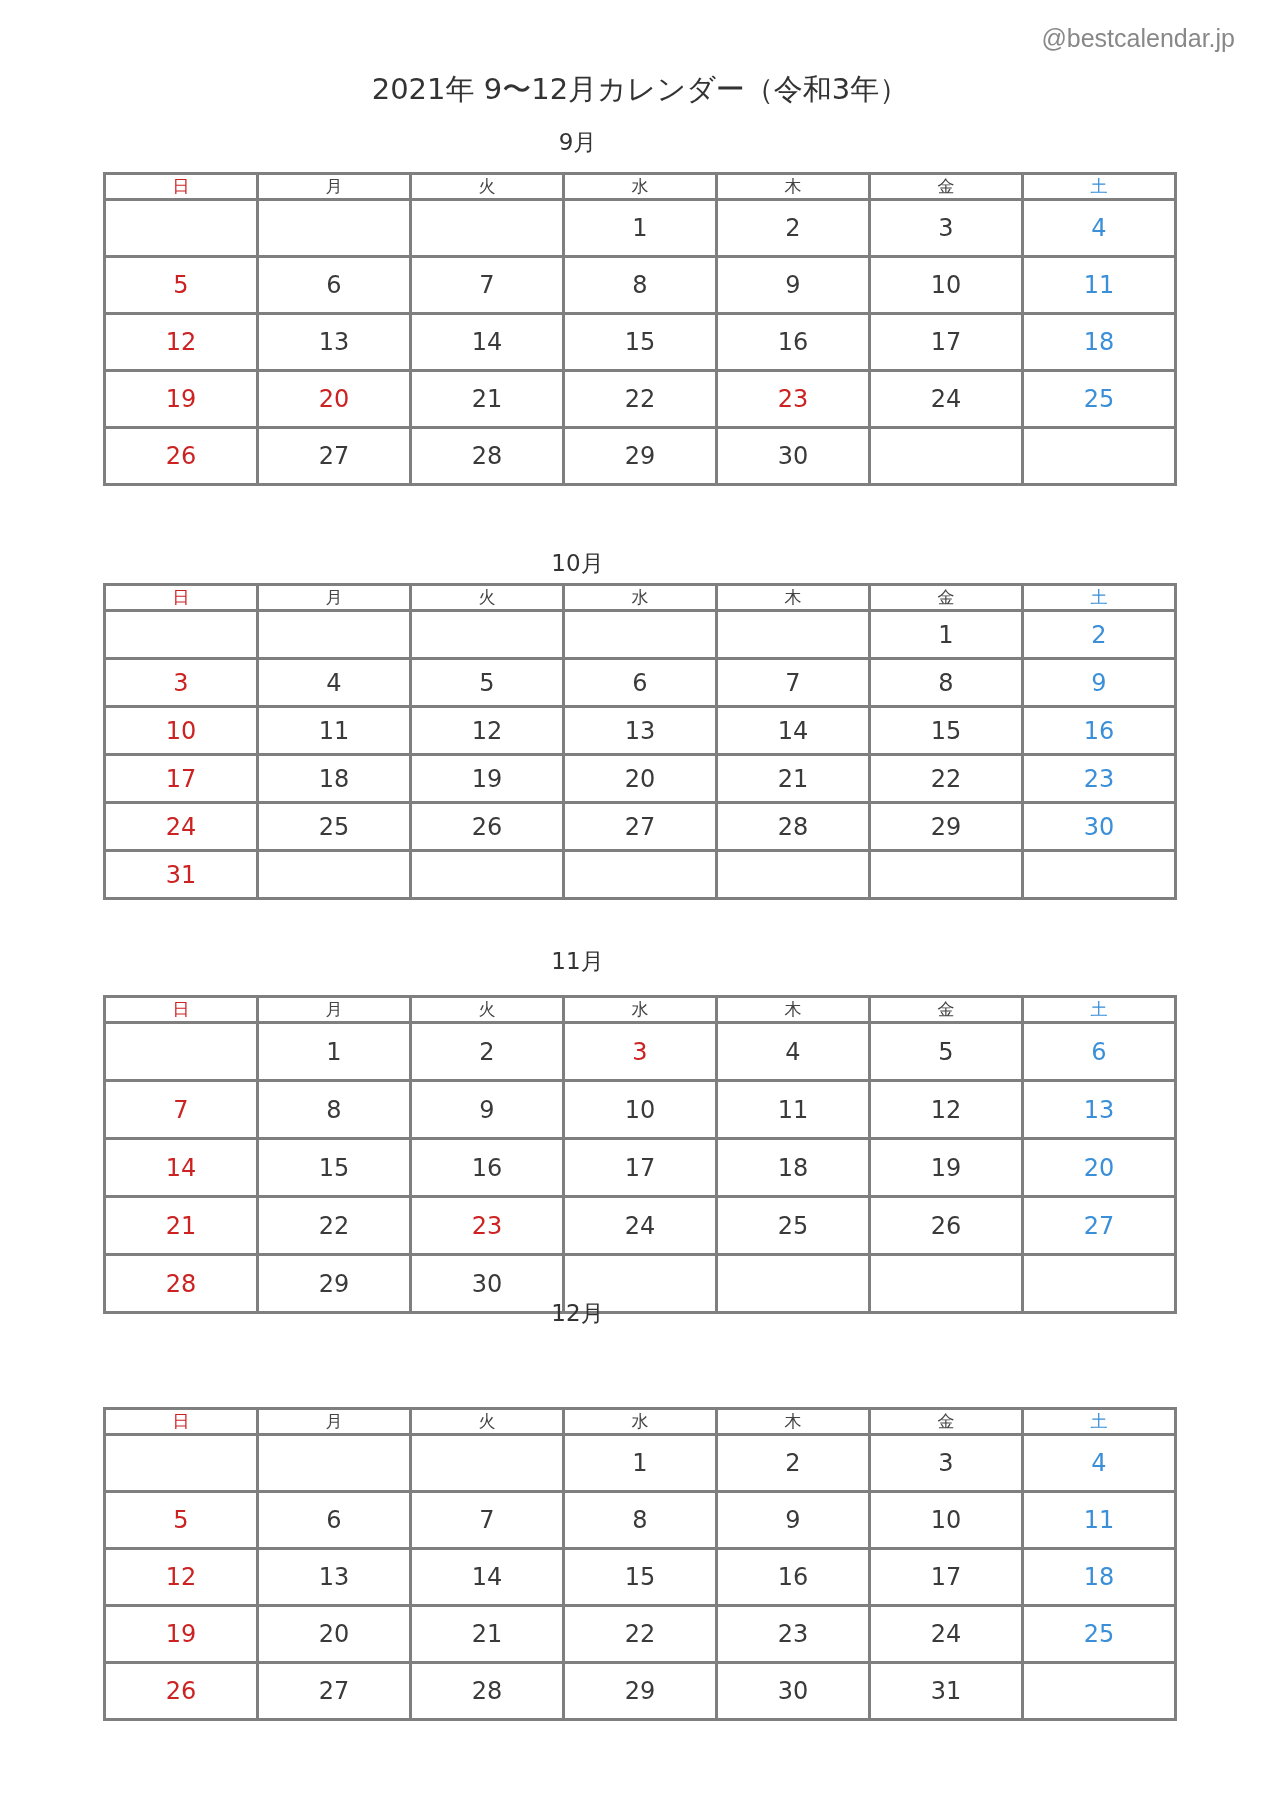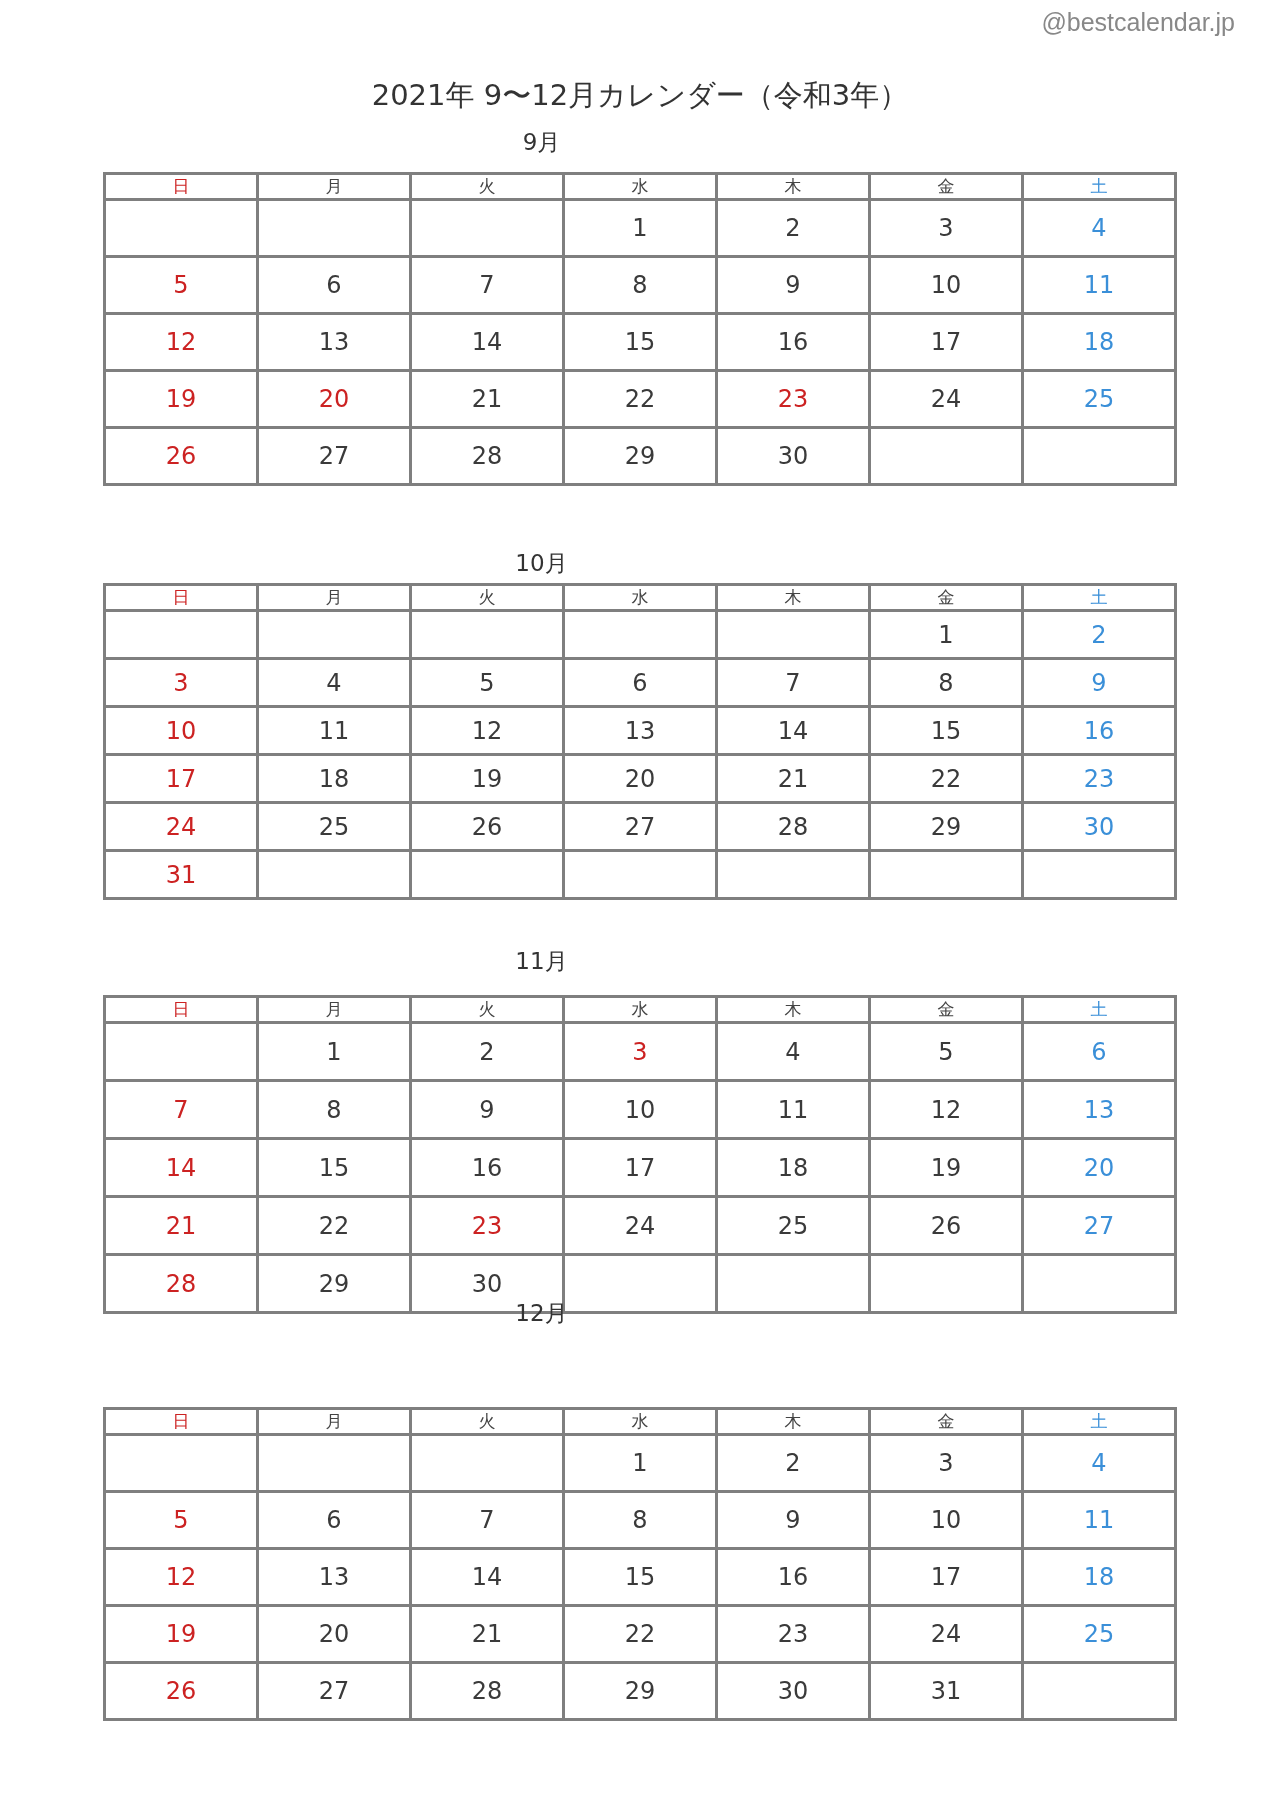--- a/index.html
+++ b/index.html
@@ -1,23 +1,23 @@
 <!DOCTYPE html>
 <html><head>
 <meta charset="utf-8">
 <style>
   html, body { margin:0; padding:0; background:#ffffff; }
   body { width:1280px; height:1811px; position:relative; overflow:hidden;
          font-family:"DejaVu Sans","Liberation Sans",sans-serif; color:#333333; }
-  .watermark { position:absolute; top:8px; right:45px; font-size:25px; color:#888888;
+  .watermark { position:absolute; top:24px; right:45px; font-size:25px; color:#888888;
                font-family:"Liberation Sans","DejaVu Sans",sans-serif; }
   .title { position:absolute; top:70px; left:0; width:1280px; text-align:center;
-           font-size:29px; color:#333333;margin-top:6px; }
+           font-size:29px; color:#333333; }
   .month-label { position:absolute; left:0; width:1083px; text-align:center;
-                 font-size:23px; color:#333333; }
+                 font-size:23px; color:#333333;padding-left:36px; }
   table.cal { position:absolute; left:103px; width:1074px; border-collapse:collapse;
               table-layout:fixed; }
   table.cal th, table.cal td { border:3px solid #7f7f7f; text-align:center; padding:0; }
   table.cal th { font-weight:normal; font-size:17px; height:23px; color:#444444; }
   table.cal td { font-size:24px; color:#3a3a3a; }
   .sun { color:#cc2222 !important; }
   .sat { color:#3a8fd8 !important; }
   .hol { color:#cc2222 !important; }
 </style>
 </head>

